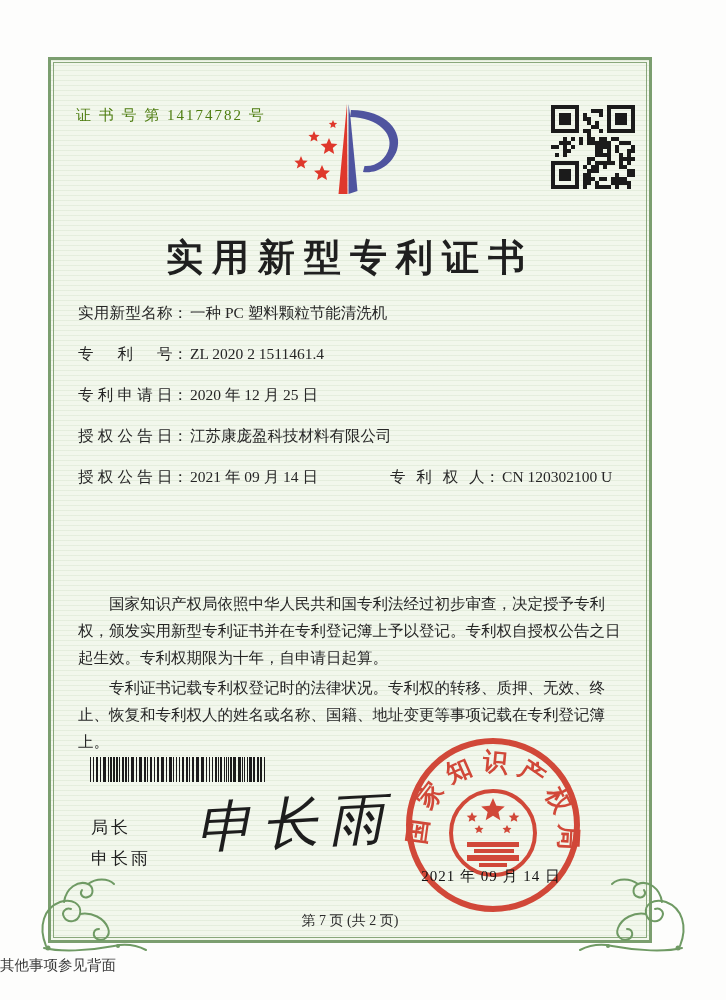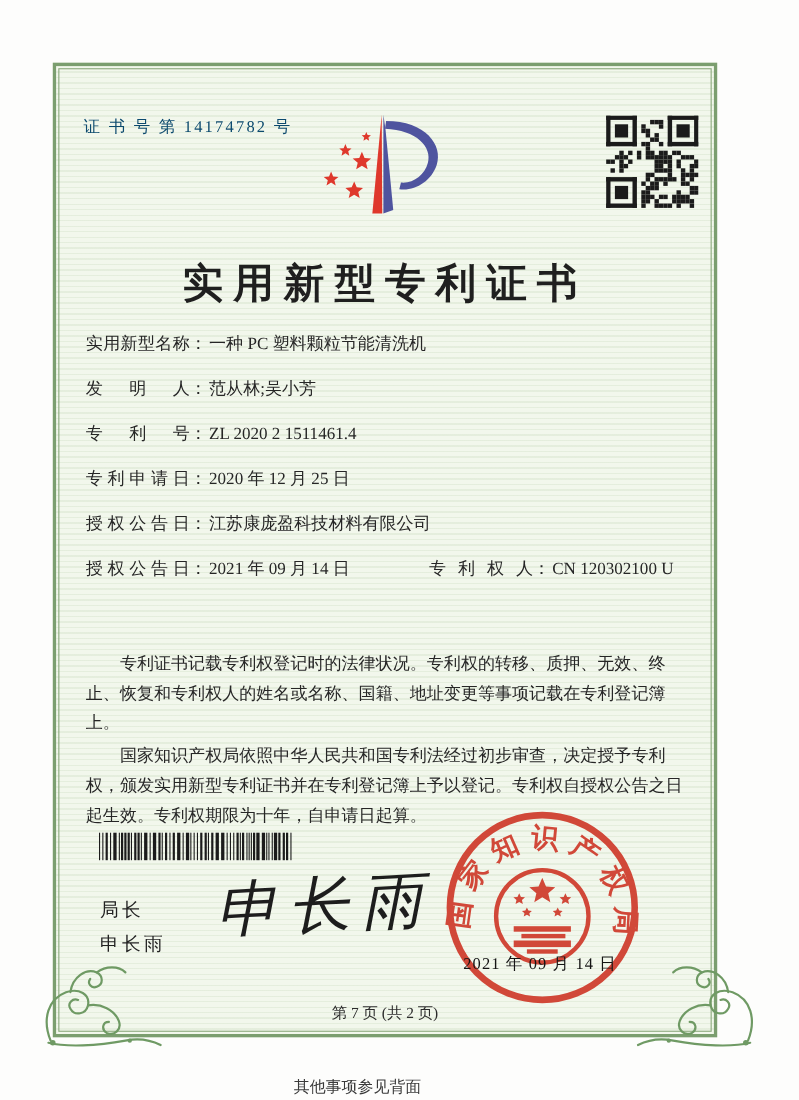--- a/index.html
+++ b/index.html
@@ -5,21 +5,21 @@
   html,body{margin:0;padding:0;background:#ffffff;}
   .page{position:relative;width:726px;height:1000px;background:#fdfdfc;overflow:hidden;
         font-family:"Liberation Serif","DejaVu Serif",serif;color:#262626;}
   
   .frame{position:absolute;left:48px;top:57px;width:598px;height:880px;
          border:3px solid #7b9e6f;
          background:#f2f7ec;
          background-image:repeating-linear-gradient(180deg, rgba(132,170,112,0.12) 0 1px, transparent 1px 5px);}
   .frame::after{content:"";position:absolute;inset:2px;border:1px solid #8aa87c;pointer-events:none;}
   
-  .cert-no{position:absolute;left:76px;top:106px;font-size:15px;letter-spacing:2px;color:#0c4a6e;}
+  .cert-no{position:absolute;left:76px;top:106px;font-size:15px;letter-spacing:2px;color:#4d7c0f;}
   .logo{position:absolute;left:283px;top:98px;width:140px;height:108px;}
   .qr{position:absolute;left:551px;top:105px;width:84px;height:84px;}
   .title{position:absolute;left:48px;top:233px;width:604px;text-align:center;
          font-size:37px;font-weight:700;letter-spacing:9px;color:#1f1f1f;}
   
   .fields{position:absolute;left:78px;top:300px;width:548px;font-size:15.5px;}
   .frow{margin-bottom:16px;line-height:25px;white-space:nowrap;}
   .flabel{display:inline-block;width:6.1em;text-align:justify;text-align-last:justify;vertical-align:top;}
   .fcolon{display:inline-block;margin-right:2px;}
   .grant{display:flex;}
@@ -37,21 +37,21 @@
   .director-name{position:absolute;left:91px;top:847px;font-size:17px;letter-spacing:3px;color:#222;
                  font-family:"Liberation Sans","DejaVu Sans",sans-serif;}
   .signature{position:absolute;left:196px;top:786px;font-size:56px;letter-spacing:10px;color:#1d1d1d;
              font-style:italic;transform:rotate(-3deg);white-space:nowrap;}
   
   .seal{position:absolute;left:404px;top:736px;width:178px;height:178px;opacity:0.92;}
   .seal-date{position:absolute;left:405px;top:867px;width:172px;text-align:center;
              font-size:15px;color:#141414;letter-spacing:1px;}
   
   .page-no{position:absolute;left:48px;top:912px;width:604px;text-align:center;font-size:14px;color:#2b2b2b;}
-  .back-note{position:absolute;left:0;top:979px;width:650px;text-align:center;font-size:14.5px;color:#3a3a3a;}
+  .back-note{position:absolute;left:0;top:956px;width:650px;text-align:left;font-size:14.5px;color:#3a3a3a;}
   .flourish{position:absolute;width:116px;height:86px;}
   .flourish.bl{left:34px;top:868px;}
   .flourish.br{left:576px;top:868px;transform:scaleX(-1);}
 </style>
 </head>
 <body>
 
 <div class="page">
 
   <div class="frame"></div>
@@ -210,44 +210,41 @@
       <rect x="76" y="80" width="4" height="4" fill="#1b1b1b"></rect>
     </svg>
 
   <div class="title">实用新型专利证书</div>
 
   <div class="fields">
     <div class="frow">
       <span class="flabel">实用新型名称</span><span class="fcolon">：</span><span>一种 PC 塑料颗粒节能清洗机</span>
     </div>
     <div class="frow">
-      <span class="flabel">发明人</span><span class="fcolon">：</span><span>范从林;吴小芳</span>
-    </div>
-    <div class="frow">
       <span class="flabel">专利号</span><span class="fcolon">：</span><span>ZL 2020 2 1511461.4</span>
     </div>
     <div class="frow">
       <span class="flabel">专利申请日</span><span class="fcolon">：</span><span>2020 年 12 月 25 日</span>
     </div>
     <div class="frow">
       <span class="flabel">授权公告日</span><span class="fcolon">：</span><span>江苏康庞盈科技材料有限公司</span>
     </div>
     <div class="frow grant">
       <span class="gcell">
         <span class="flabel">授权公告日</span><span class="fcolon">：</span><span>2021 年 09 月 14 日</span>
       </span>
       <span class="gcell">
         <span class="flabel">专利权人</span><span class="fcolon">：</span><span>CN 120302100 U</span>
       </span>
     </div>
   </div>
 
   <div class="body-text">
+    <p>国家知识产权局依照中华人民共和国专利法经过初步审查，决定授予专利权，颁发实用新型专利证书并在专利登记簿上予以登记。专利权自授权公告之日起生效。专利权期限为十年，自申请日起算。</p>
     <p>专利证书记载专利权登记时的法律状况。专利权的转移、质押、无效、终止、恢复和专利权人的姓名或名称、国籍、地址变更等事项记载在专利登记簿上。</p>
-    <p>国家知识产权局依照中华人民共和国专利法经过初步审查，决定授予专利权，颁发实用新型专利证书并在专利登记簿上予以登记。专利权自授权公告之日起生效。专利权期限为十年，自申请日起算。</p>
   </div>
 
   <div class="barcode" id="barcode"><i style="width: 1px; margin-right: 2px;"></i><i style="width: 1px; margin-right: 2px;"></i><i style="width: 2px; margin-right: 2px;"></i><i style="width: 1px; margin-right: 2px;"></i><i style="width: 3px; margin-right: 2px;"></i><i style="width: 1px; margin-right: 1px;"></i><i style="width: 2px; margin-right: 1px;"></i><i style="width: 2px; margin-right: 1px;"></i><i style="width: 2px; margin-right: 1px;"></i><i style="width: 1px; margin-right: 2px;"></i><i style="width: 2px; margin-right: 1px;"></i><i style="width: 2px; margin-right: 1px;"></i><i style="width: 1px; margin-right: 2px;"></i><i style="width: 3px; margin-right: 2px;"></i><i style="width: 1px; margin-right: 2px;"></i><i style="width: 3px; margin-right: 2px;"></i><i style="width: 2px; margin-right: 1px;"></i><i style="width: 1px; margin-right: 2px;"></i><i style="width: 2px; margin-right: 2px;"></i><i style="width: 1px; margin-right: 2px;"></i><i style="width: 2px; margin-right: 2px;"></i><i style="width: 3px; margin-right: 2px;"></i><i style="width: 1px; margin-right: 2px;"></i><i style="width: 3px; margin-right: 1px;"></i><i style="width: 1px; margin-right: 2px;"></i><i style="width: 1px; margin-right: 2px;"></i><i style="width: 1px; margin-right: 2px;"></i><i style="width: 2px; margin-right: 2px;"></i><i style="width: 2px; margin-right: 1px;"></i><i style="width: 1px; margin-right: 2px;"></i><i style="width: 2px; margin-right: 2px;"></i><i style="width: 3px; margin-right: 2px;"></i><i style="width: 3px; margin-right: 2px;"></i><i style="width: 1px; margin-right: 2px;"></i><i style="width: 1px; margin-right: 2px;"></i><i style="width: 1px; margin-right: 2px;"></i><i style="width: 2px; margin-right: 1px;"></i><i style="width: 1px; margin-right: 1px;"></i><i style="width: 2px; margin-right: 2px;"></i><i style="width: 1px; margin-right: 1px;"></i><i style="width: 1px; margin-right: 1px;"></i><i style="width: 1px; margin-right: 1px;"></i><i style="width: 2px; margin-right: 1px;"></i><i style="width: 3px; margin-right: 2px;"></i><i style="width: 3px; margin-right: 1px;"></i><i style="width: 1px; margin-right: 1px;"></i><i style="width: 1px; margin-right: 2px;"></i><i style="width: 1px; margin-right: 1px;"></i><i style="width: 3px; margin-right: 1px;"></i><i style="width: 2px; margin-right: 2px;"></i><i style="width: 2px; margin-right: 1px;"></i><i style="width: 2px; margin-right: 2px;"></i><i style="width: 1px; margin-right: 2px;"></i></div>
 
   <div class="director-title">局长</div>
   <div class="director-name">申长雨</div>
   <div class="signature">申长雨</div>
 
   <svg class="seal" viewBox="0 0 178 178">
     <defs>

